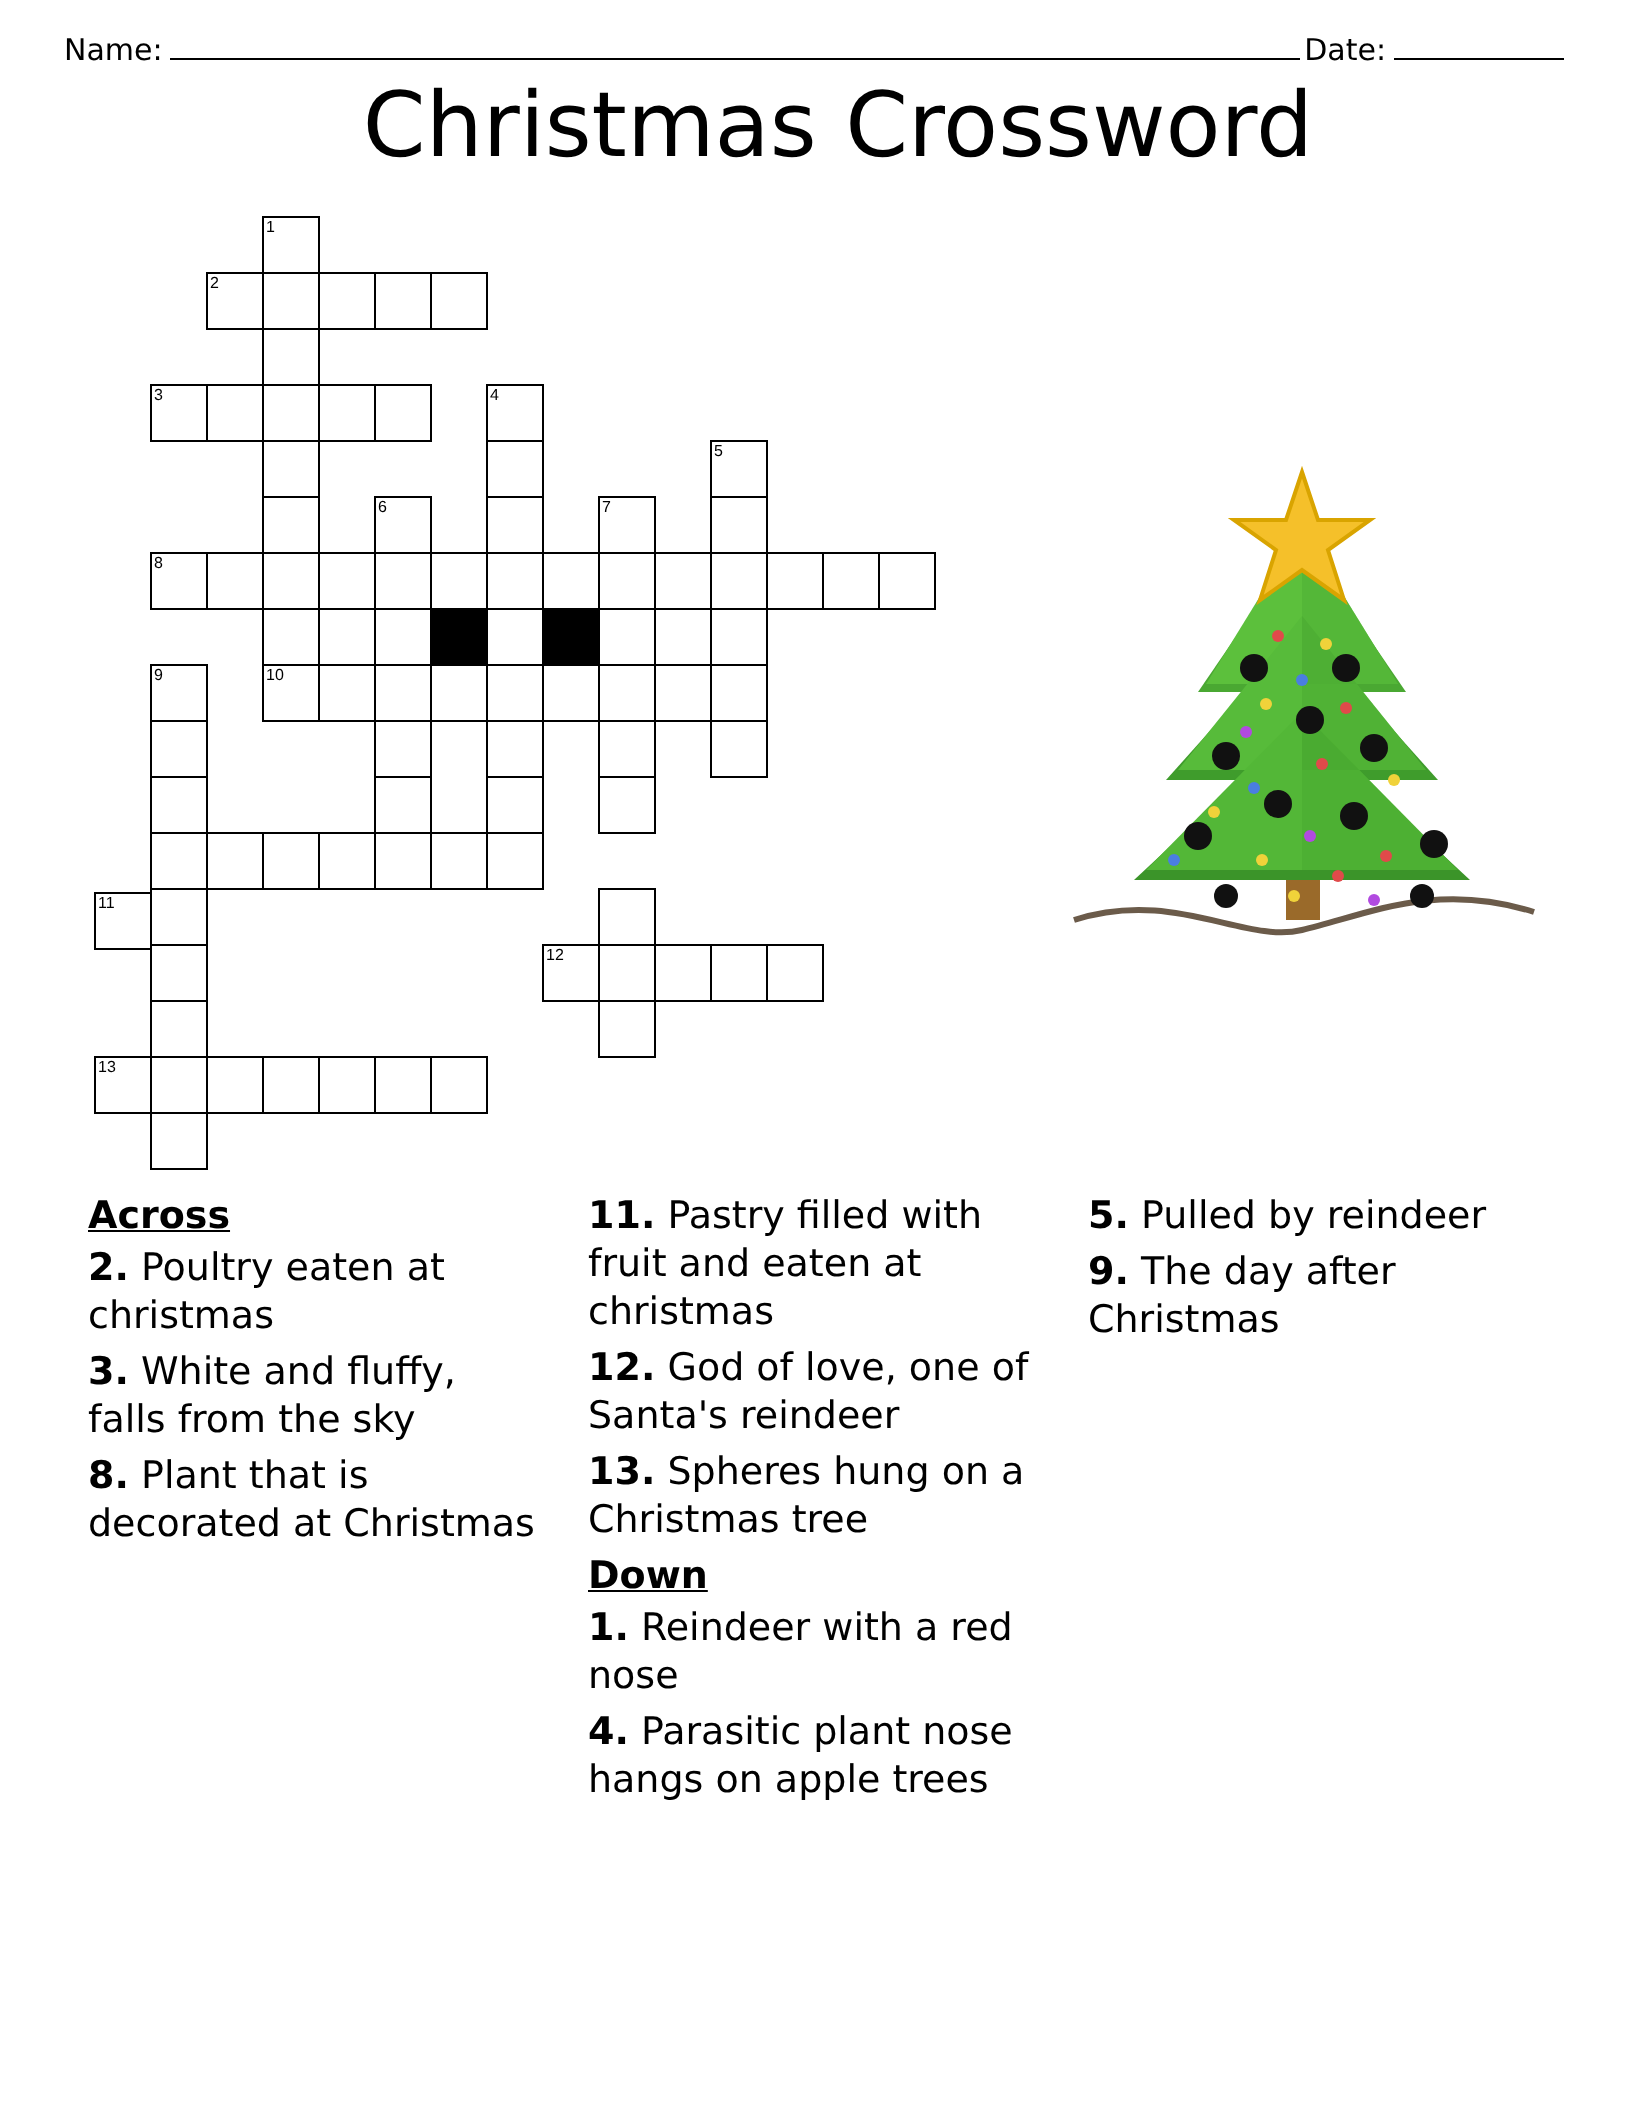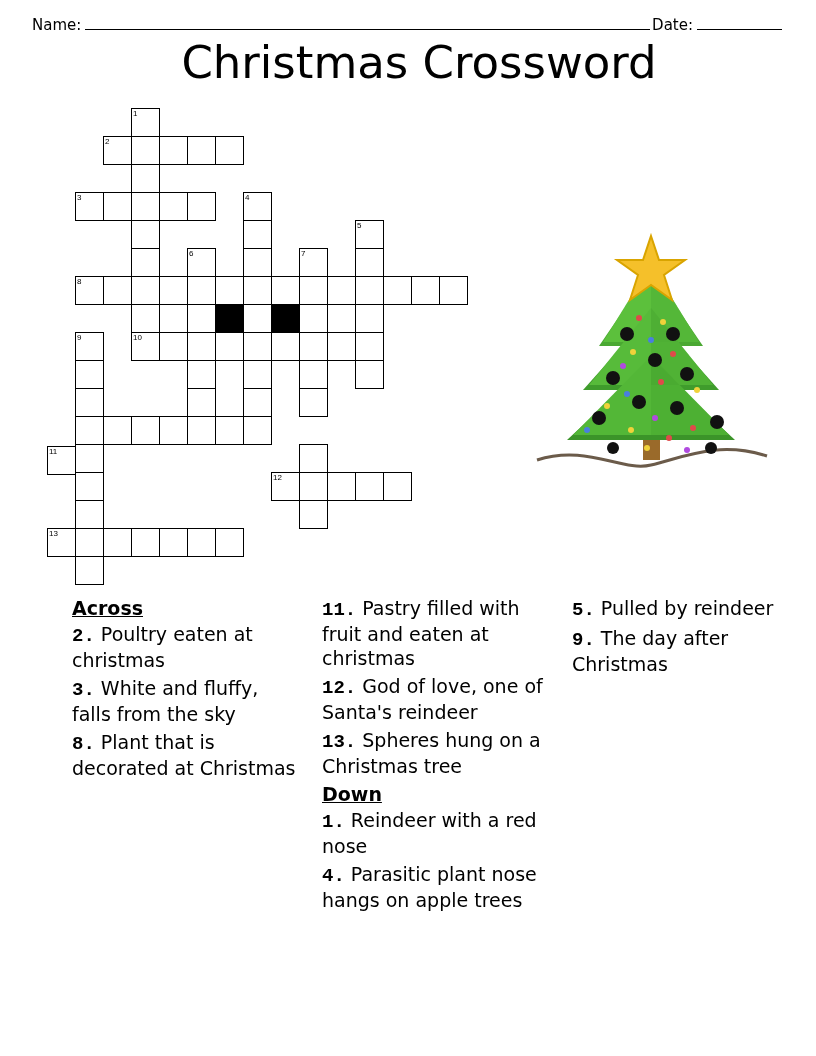--- a/index.html
+++ b/index.html
@@ -70,38 +70,37 @@
   }
 
   
   .clues {
     position:absolute;
     left:44px; top:596px;
     width:740px;
     display:flex;
     gap:22px;
     align-items:flex-start;
-    margin-left:28px;
   }
   .col { width:228px; }
   .col.mid { width:228px; }
   .col.right { width:240px; }
   .heading {
     font-size:19px;
     font-weight:700;
     text-decoration:underline;
     margin:0 0 2px 0;
     line-height:24px;
   }
   .clue {
     font-size:19px;
     line-height:24px;
     margin:0 0 4px 0;
   }
-  .clue b { font-weight:700;font-family:Liberation Mono, monospace; }
+  .clue b { font-weight:700; }
 </style>
 </head>
 <body>
 
 <div class="page">
 
   <div class="namerow">
     <span class="lbl">Name:</span>
     <span class="rule"></span>
     <span class="lbl">Date:</span>

